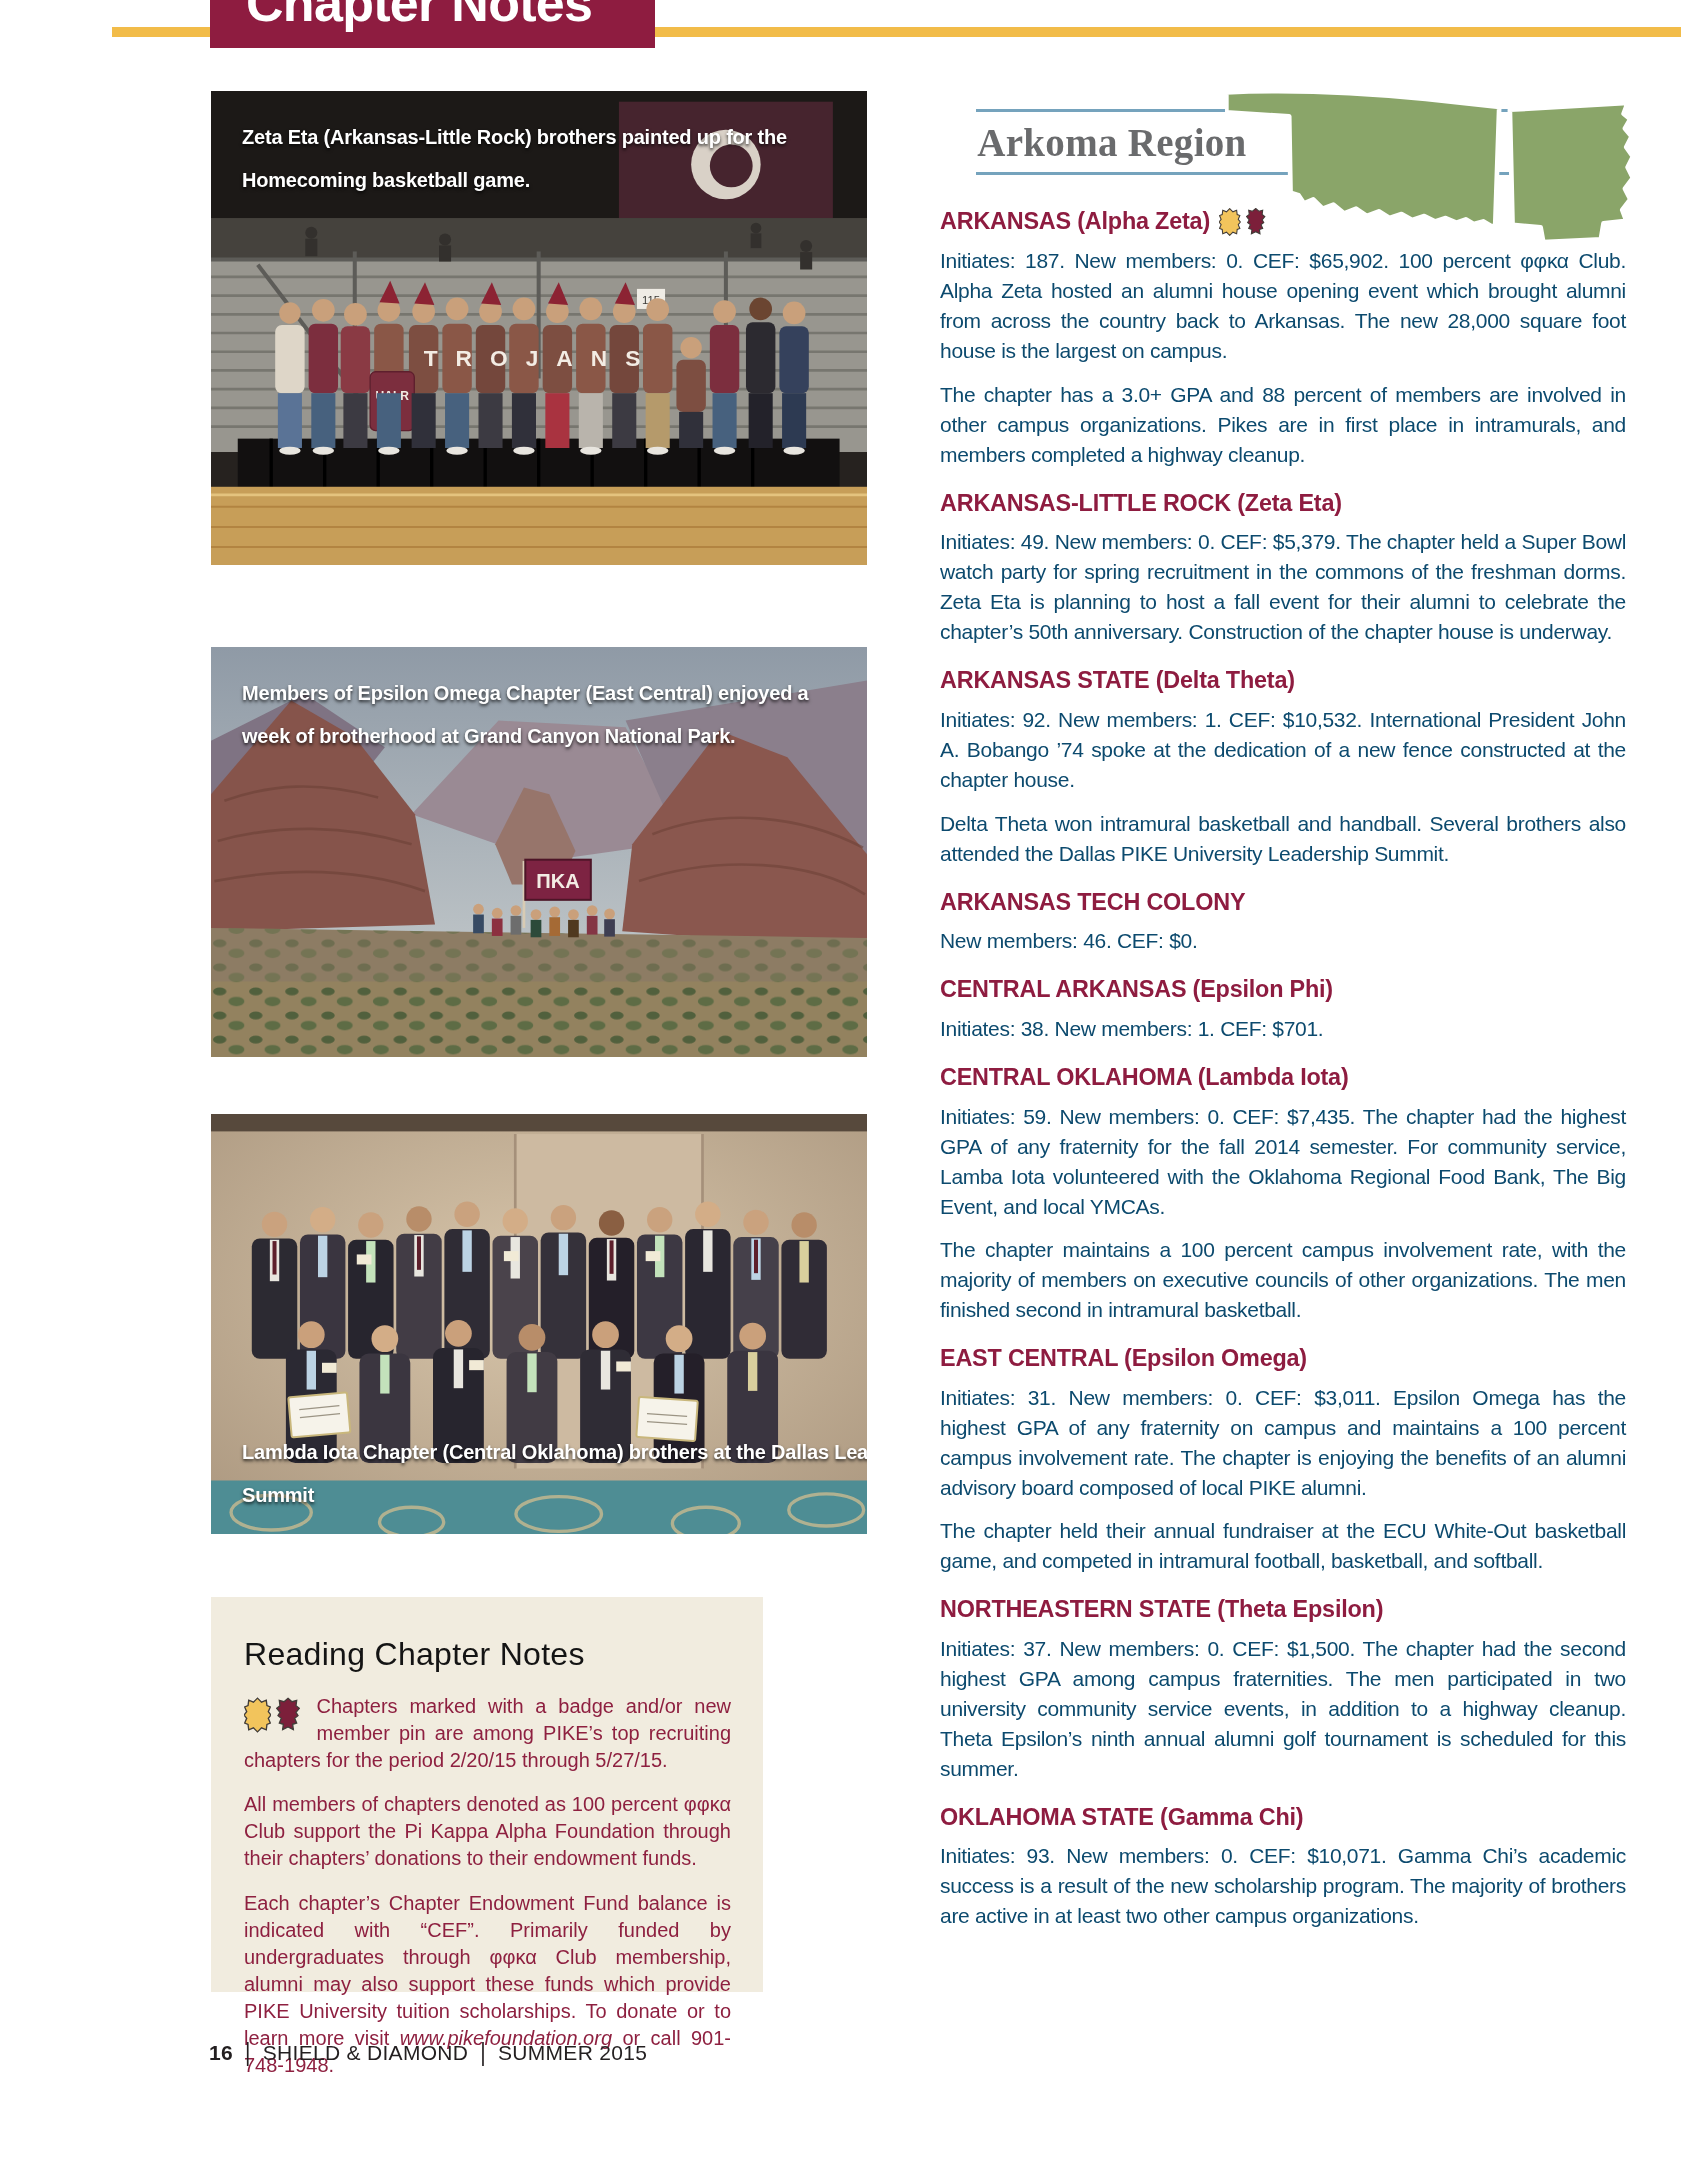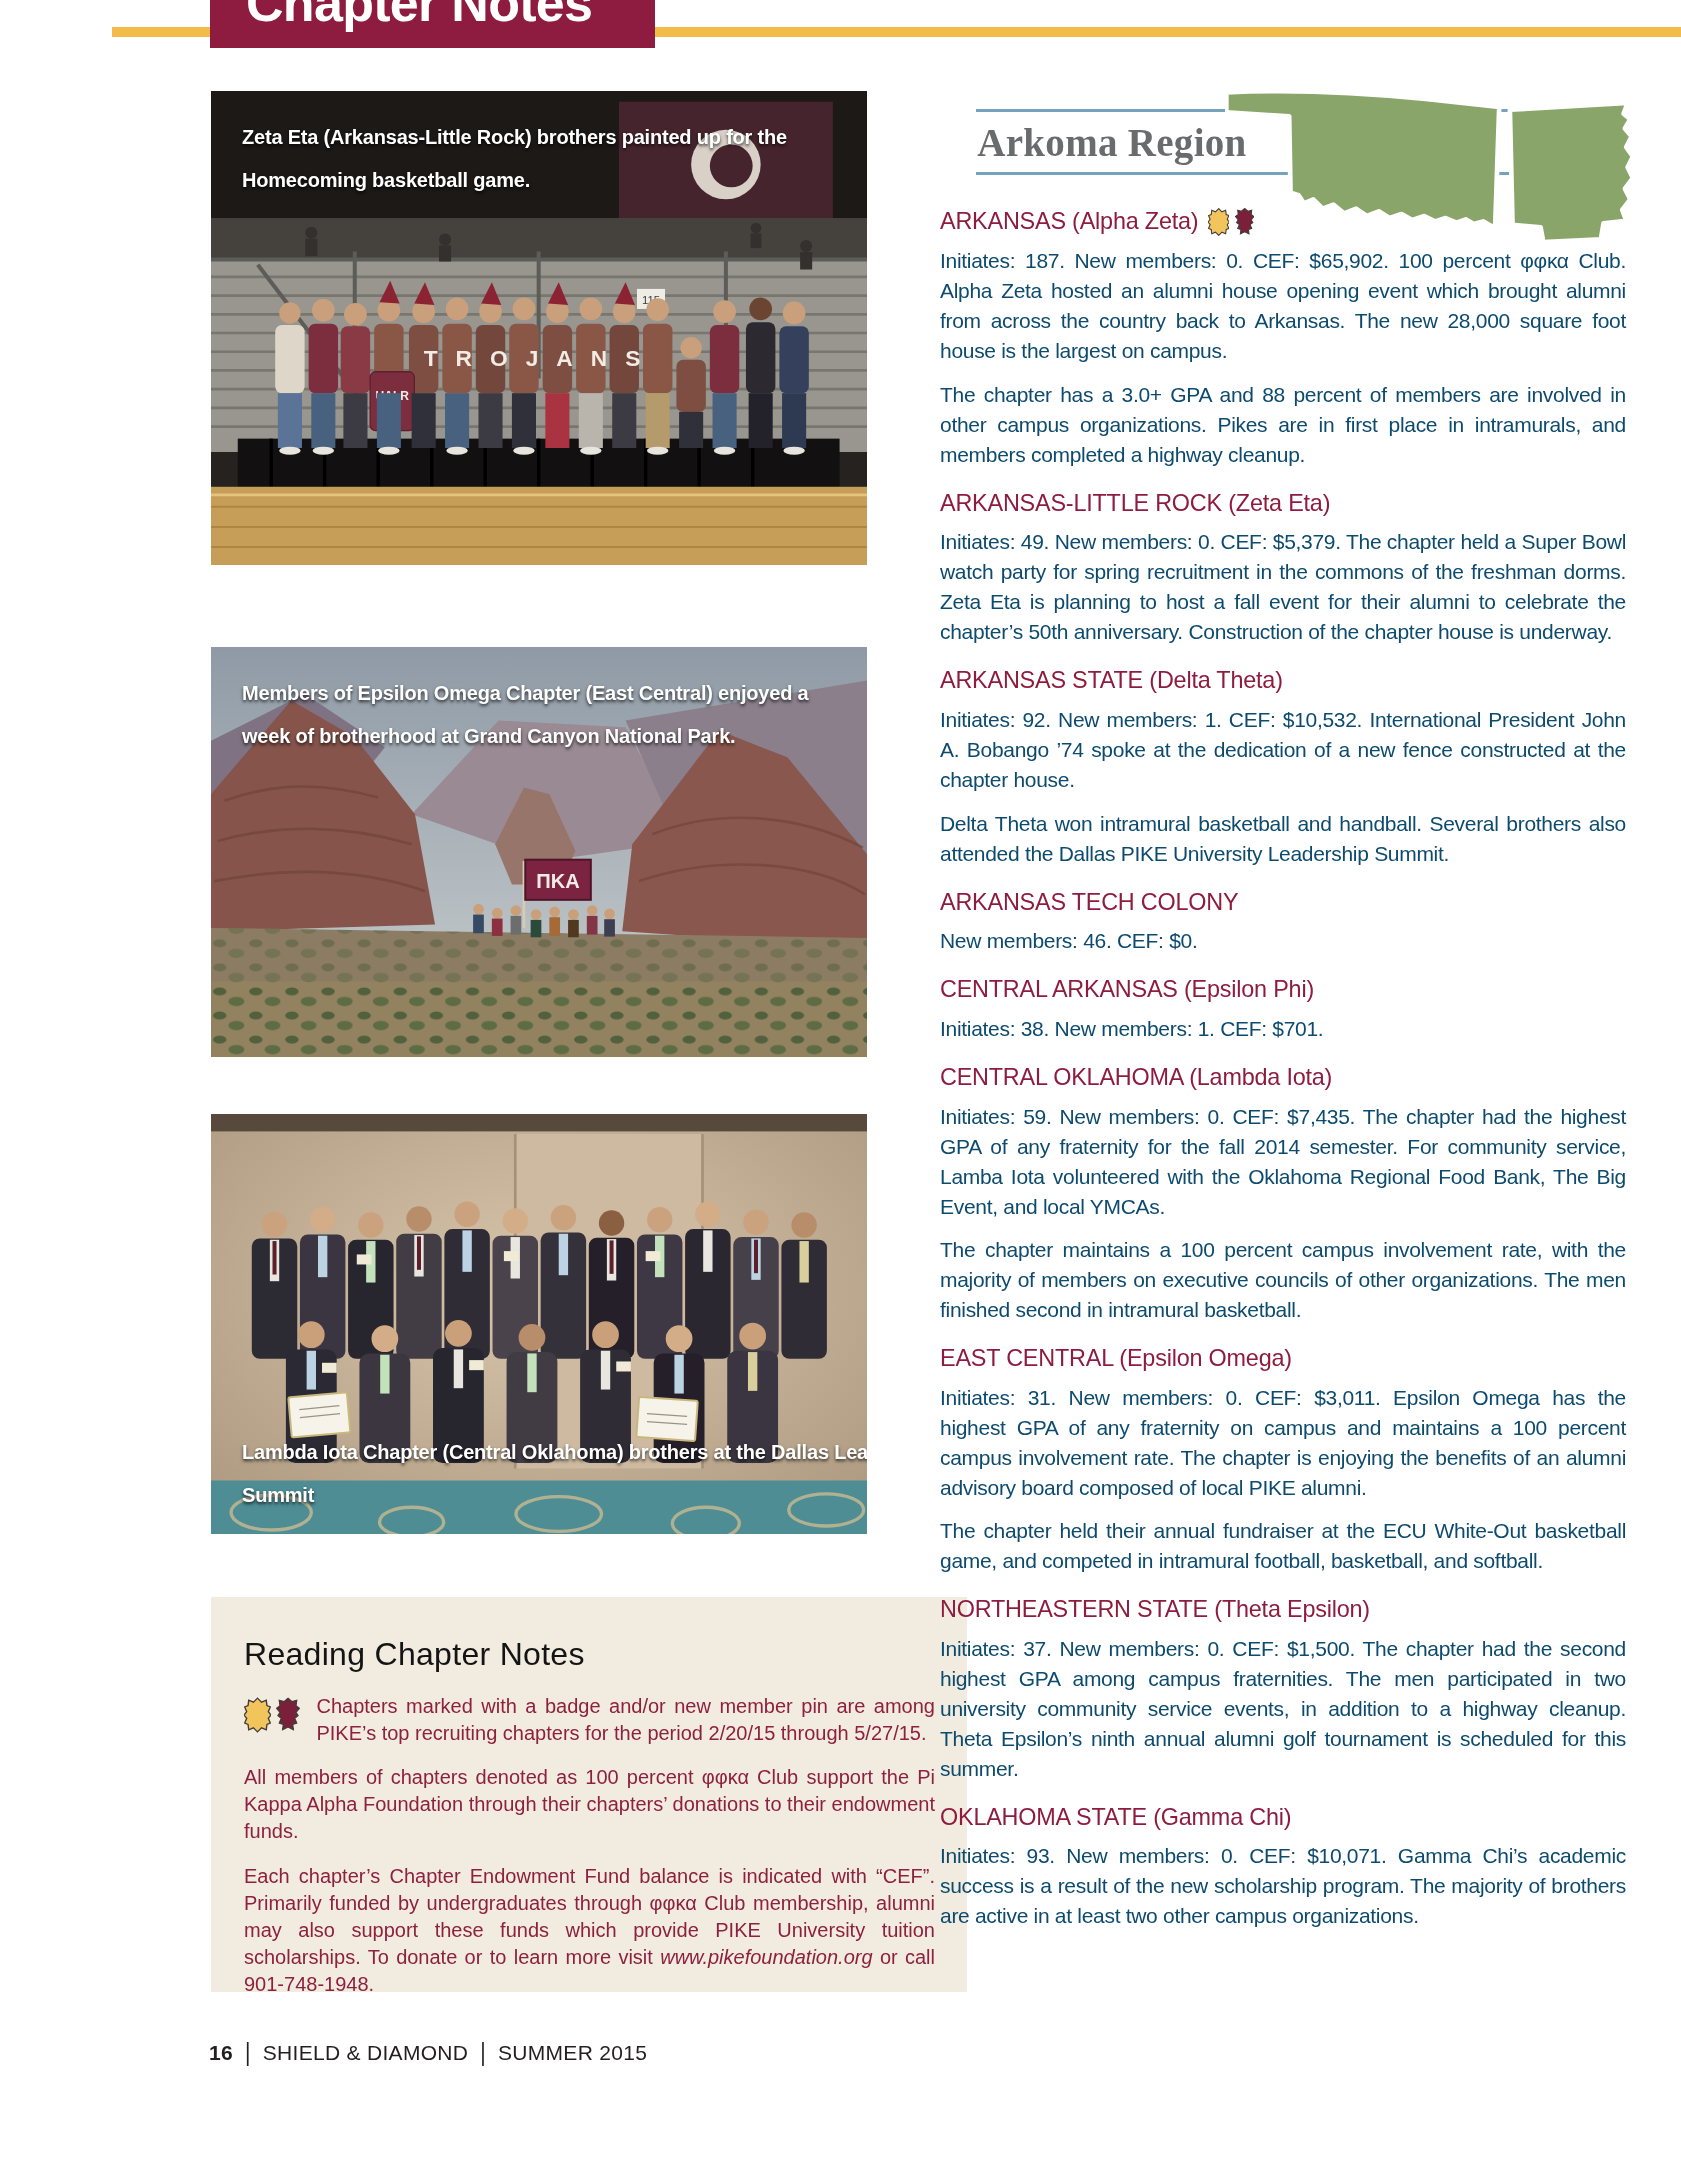--- a/index.html
+++ b/index.html
@@ -18,21 +18,21 @@
   .photo figcaption{position:absolute;left:31px;right:27px;color:#ffffff;font-weight:700;
         font-size:20px;line-height:43px;text-shadow:0 2px 3.3px rgba(0,0,0,.75);letter-spacing:-0.2px;}
   #photo1{top:91px;height:474px;}
   #photo2{top:647px;height:410px;}
   #photo3{top:1114px;height:420px;}
   #photo1 figcaption,#photo2 figcaption{top:25.4px;}
   #photo3 figcaption{bottom:17.4px;top:auto;width:736px;}
   figure{margin:0;}
 
   
-  .reading-box{position:absolute;left:211px;top:1597px;width:756px;height:395px;background:#f1ecdf;
+  .reading-box{position:absolute;left:211px;top:1597px;width:552px;height:395px;background:#f1ecdf;
                box-sizing:border-box;padding:39px 32px 20px 33px;}
   .reading-box h2{margin:0 0 20px 0;font-size:32px;font-weight:400;color:#141414;letter-spacing:0.3px;}
   .reading-box p{margin:0 0 17.4px 0;font-size:20px;line-height:27px;color:#8e2040;text-align:justify;}
   .rb-badges{float:left;margin:4px 10.7px 2.7px 0;}
   .rb-badges svg{vertical-align:middle;margin-right:5.4px;}
   .reading-box em{font-style:italic;}
 
   
   .footer{position:absolute;left:209px;top:2041px;font-size:21px;color:#231f20;letter-spacing:0.3px;}
   .footer .fnum{font-weight:700;}
@@ -40,21 +40,21 @@
 
   
   .right-col{position:absolute;left:940px;top:80px;width:686px;}
   .region-header{position:relative;margin-top:29px;border-top:3.3px solid #75a3bd;border-bottom:3.3px solid #75a3bd;
                  padding:8px 0 6.7px 1.3px;margin-left:36px;}
   .region-header h2{margin:0;font-family:"Liberation Serif",serif;font-weight:700;font-size:39px;
                     color:#6a6b6d;letter-spacing:0.3px;}
   .map{position:absolute;left:249px;top:-56px;width:430px;height:189px;z-index:3;}
 
   .entries{margin-top:33px;}
-  .entry h3{display:flex;align-items:center;gap:9.4px;margin:20px 0 10.7px 0;font-size:23.4px;font-weight:400;
+  .entry h3{display:flex;align-items:center;gap:9.4px;margin:20px 0 10.7px 0;font-size:23.4px;font-weight:700;
             color:#8e1c40;letter-spacing:-0.2px;}
   .entry p{margin:0 0 13.4px 0;font-size:21px;line-height:30px;color:#0c4a6e;text-align:justify;
            letter-spacing:-0.3px;}
   .badge-pair{display:inline-flex;gap:5.4px;align-items:center;}
 
   
   .svg-caption-letters{font-family:"Liberation Sans",sans-serif;font-weight:700;fill:#f3ece4;}
 </style>
 </head>
 <body>

